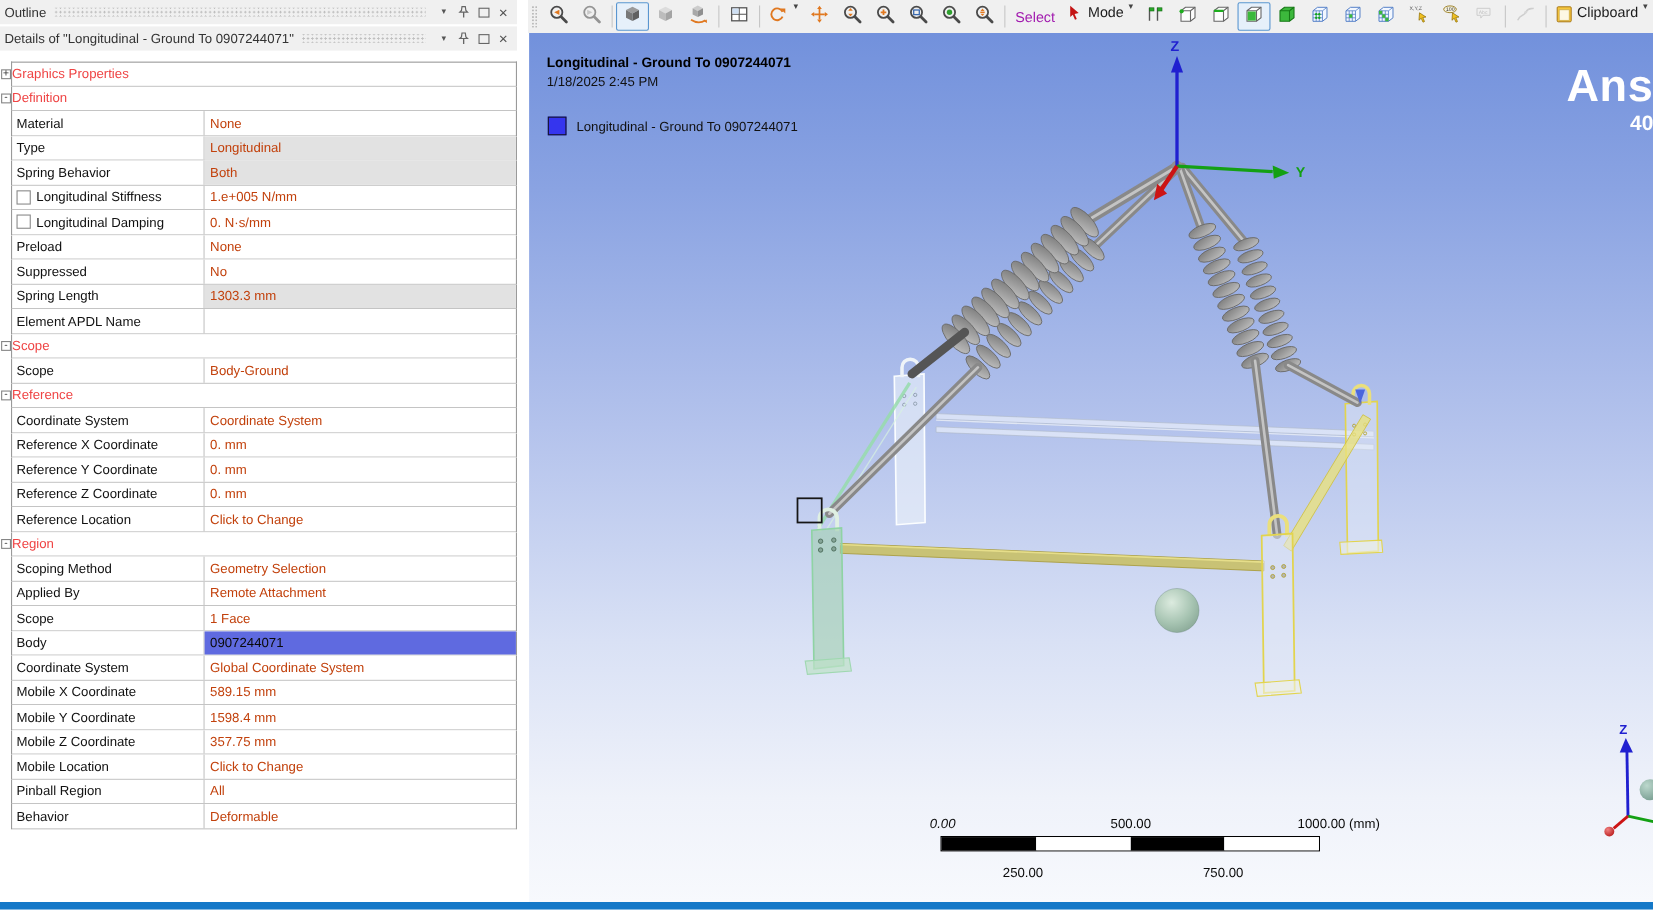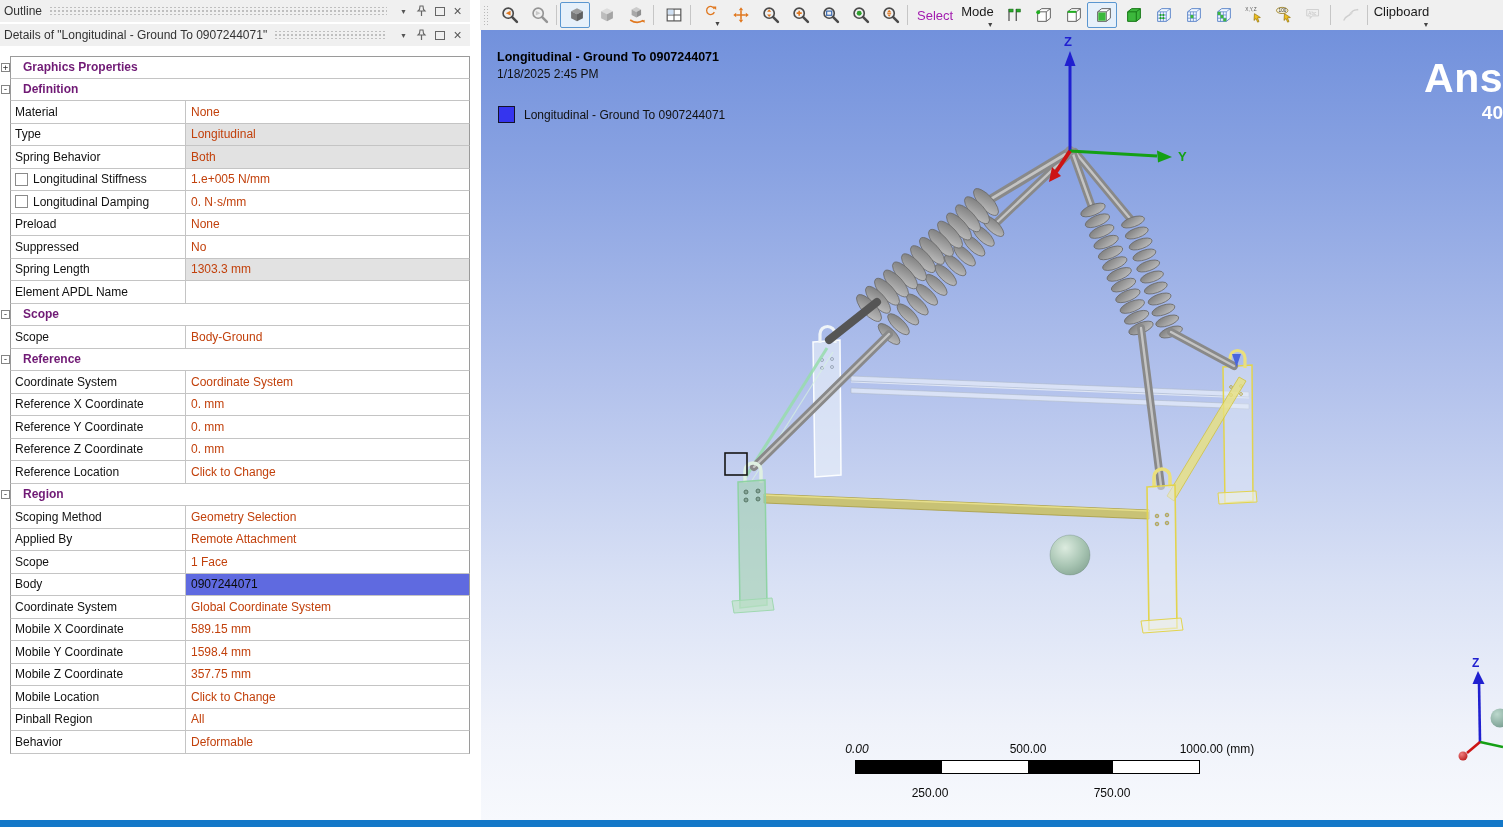--- a/index.html
+++ b/index.html
@@ -4,22 +4,22 @@
 <style>
   html,body{margin:0;padding:0;width:1503px;height:827px;overflow:hidden;
     font-family:"Liberation Sans","DejaVu Sans",sans-serif;background:#fff;}
   .app{position:relative;width:1503px;height:827px;}
 
   
   .toolbar{position:absolute;left:480px;top:0;width:1023px;height:30px;background:#f0f0f0;
     display:flex;align-items:center;box-sizing:border-box;padding-left:3px;white-space:nowrap;}
   .tb-handle{width:6px;height:20px;margin:0 4px 0 0;
     background-image:radial-gradient(#b9b9b9 0.9px,transparent 1px);background-size:3px 3px;}
-  .tb-btn{height:24px;min-width:24px;display:inline-flex;align-items:flex-end;justify-content:center;
-    border:1px solid transparent;border-radius:2px;padding:0 2px;gap:2px;background:transparent;flex-direction:column;}
+  .tb-btn{height:24px;min-width:24px;display:inline-flex;align-items:flex-start;justify-content:center;
+    border:1px solid transparent;border-radius:2px;padding:0 2px;gap:2px;background:transparent;}
   .tb-btn.selected{border-color:#5a96d0;background:#e6f0fa;}
   .tb-btn.disabled{opacity:.55;}
   .tb-sep{width:1px;height:20px;background:#c6c6c6;margin:0 3px;flex:none;}
   .tb-label{font-size:13px;color:#a21caf;margin:0 5px 0 6px;}
   .tb-btn .lbl{font-size:13px;color:#1a1a1a;}
   .dd{font-size:7px;color:#444;margin-left:1px;}
 
   
   .left-col{position:absolute;left:0;top:0;width:388px;height:820px;background:#fff;}
   .pane-header{position:absolute;left:0;width:470px;height:22px;background:#f0f0f0;
@@ -32,21 +32,21 @@
   .ph-btn{width:17px;height:17px;display:flex;align-items:center;justify-content:center;color:#555;margin-left:1px;}
   .ph-caret{font-size:7px;}
   .ph-max{width:8px;height:7px;border:1.4px solid #666;display:inline-block;}
   .ph-close{font-size:14px;line-height:14px;color:#555;}
 
   
   .details-wrap{position:absolute;left:0;top:56px;width:470px;}
   .dt-row{position:relative;display:flex;height:22.5px;box-sizing:border-box;margin-left:10px;
     border-left:1px solid #9a9a9a;border-right:1px solid #9a9a9a;border-bottom:1px solid #c4c4c4;background:#fff;}
   .dt-row.first{border-top:1px solid #9a9a9a;}
-  .dt-cat{flex:1;display:flex;align-items:center;font-weight:bold;font-size:12px;color:#701a75;padding-left:12px;}
+  .dt-cat{flex:1;display:flex;align-items:center;font-weight:normal;font-size:12px;color:#ef4444;padding-left:0;}
   .dt-label{width:175px;flex:none;box-sizing:border-box;border-right:1px solid #c4c4c4;
     display:flex;align-items:center;padding-left:4px;font-size:12px;color:#111;gap:5px;overflow:hidden;}
   .dt-value{flex:1;display:flex;align-items:center;padding-left:5px;font-size:12px;color:#c2410c;overflow:hidden;}
   .dt-value.readonly{background:#e2e2e2;}
   .dt-value.selected-cell{background:#5f6ae0;color:#0a0a0a;}
   .expander{position:absolute;left:-10px;top:6px;width:9px;height:9px;border:1px solid #858585;background:#fff;
     font-size:9px;line-height:7px;text-align:center;color:#333;box-sizing:border-box;font-family:"DejaVu Sans Mono",monospace;}
   .chk{width:11px;height:11px;border:1px solid #8a8a8a;background:#fff;flex:none;display:inline-block;}
 
   

